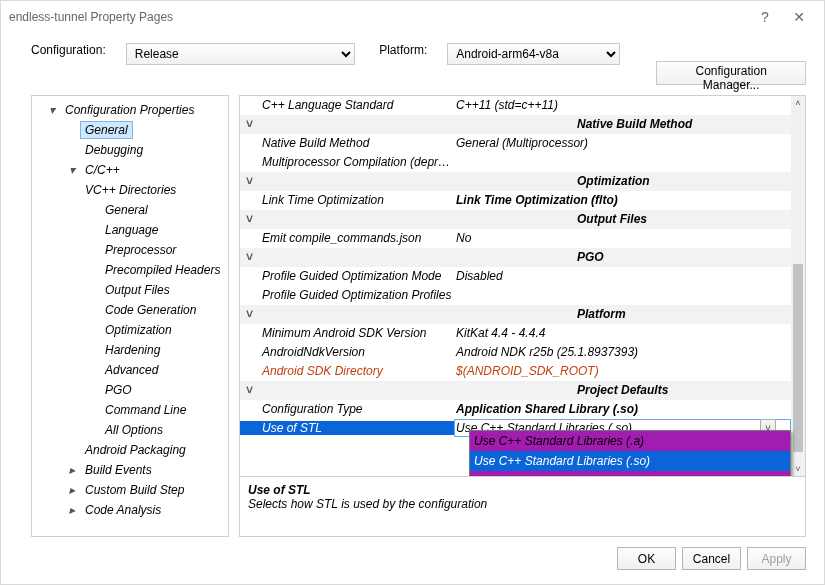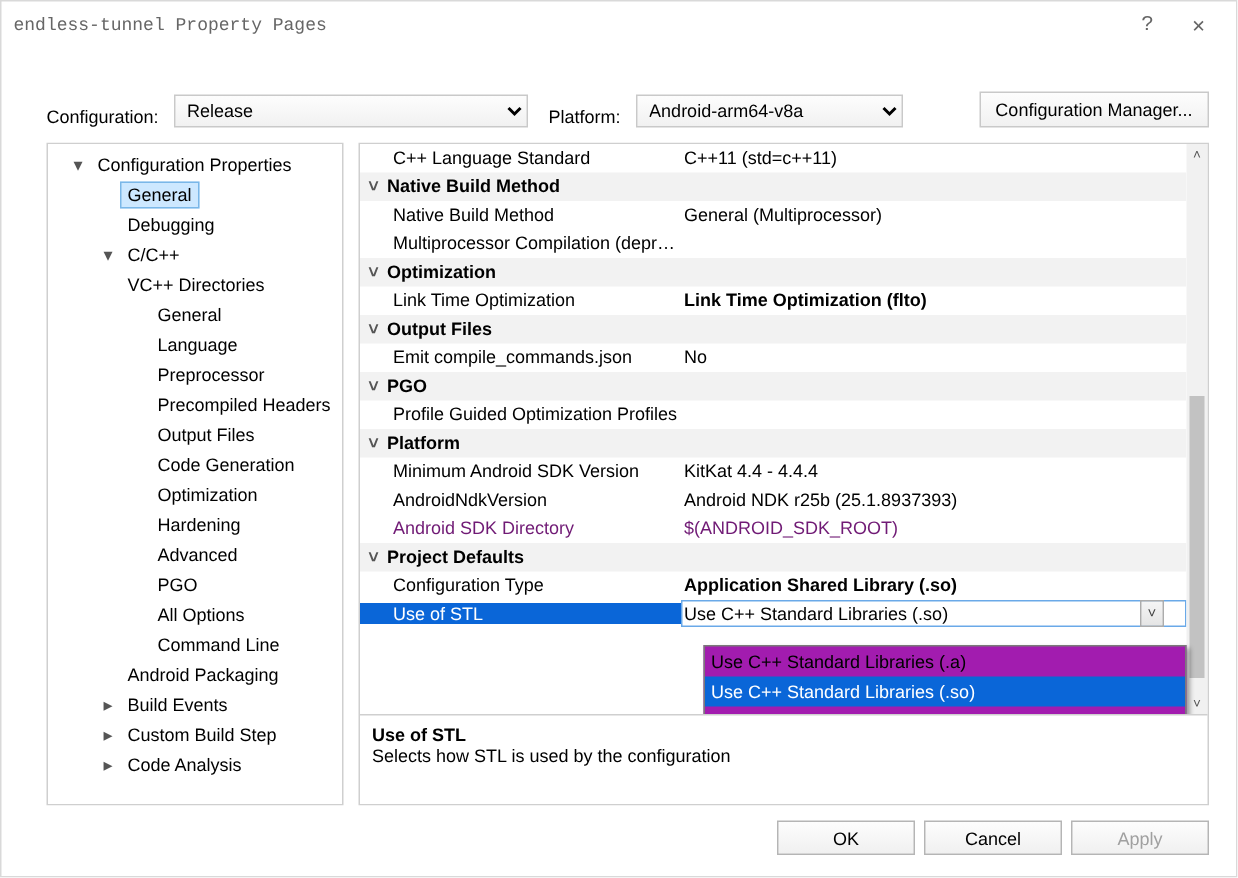--- a/index.html
+++ b/index.html
@@ -23,36 +23,35 @@
     border: 1px solid #d9d9d9;
     box-shadow: 0 4px 16px rgba(0,0,0,.05);
   }
   .titlebar {
     height: 32px;
     display: flex;
     align-items: center;
     padding: 0 8px;
     color: #666;
     font-size: 12px;
-    font-family: Liberation Mono, monospace;
   }
   .titlebar .spacer { flex: 1; }
   .titlebar .sysbtn {
     width: 34px;
     height: 26px;
     display: flex;
     align-items: center;
     justify-content: center;
     color: #666;
     font-size: 14px;
   }
   .toolbar-row {
     display: flex;
-    align-items: flex-end;
-    gap: 8px;
+    align-items: flex-start;
+    gap: 18px;
     padding: 10px 18px 10px 30px;
   }
   .toolbar-row label { margin-right: 2px; }
   select.combo {
     font: inherit;
     border: 1px solid #c9c9c9;
     background: linear-gradient(#fdfdfd,#f1f1f1);
     height: 22px;
     padding: 1px 4px;
   }
@@ -64,20 +63,21 @@
     padding: 2px 10px;
     margin-top: 18px;
   }
   .main {
     display: flex;
     flex: 1;
     padding: 0 18px 0 30px;
     gap: 10px;
     overflow: hidden;
     border-top: none;
+    font-style: italic;
   }
   .tree {
     width: 198px;
     border: 1px solid #cfcfcf;
     overflow: auto;
     padding: 4px 0;
   }
   .tree .node {
     padding: 1px 0;
     white-space: nowrap;
@@ -111,20 +111,21 @@
     position: absolute;
     inset: 0 14px 0 0; 
     overflow: hidden;
   }
   .grid .row {
     display: flex;
     height: 19px;
     align-items: center;
     border-bottom: 1px solid transparent;
     font-size: 12px;
+    justify-content: space-between;
   }
   .grid .row.cat {
     background: #f2f2f2;
     font-weight: bold;
   }
   .grid .row .twisty2 {
     width: 18px;
     text-align: center;
     color: #555;
   }
@@ -138,21 +139,21 @@
   .grid .row.item .name { padding-left: 22px; }
   .grid .row .value {
     flex: 1;
     padding-left: 2px;
     overflow: hidden;
     text-overflow: ellipsis;
     white-space: nowrap;
   }
   .grid .row.bold .value { font-weight: bold; }
   .grid .row.disabled .name,
-  .grid .row.disabled .value { color: #701a75; }
+  .grid .row.disabled .value { color: #c2410c; }
   .grid .row.selected .name {
     background: #0a66d8;
     color: #fff;
     padding-left: 22px;
   }
   .grid .row.selected .value {
     background: #fff;
     border: 1px solid #6aa9e8;
     padding-left: 1px;
     height: 18px;
@@ -228,21 +229,21 @@
   .vscroll .arrow.up { top: 0; }
   .vscroll .arrow.down { bottom: 0; }
   .buttons {
     display: flex;
     justify-content: flex-end;
     gap: 6px;
     padding: 10px 18px 14px 18px;
   }
   button.dlg {
     font: inherit;
-    width: 92px;
+    width: 59px;
     height: 23px;
     border: 1px solid #b5b5b5;
     background: linear-gradient(#fdfdfd,#f0f0f0);
   }
   button.dlg:disabled { color: #a0a0a0; }
 </style>
 </head>
 <body>
 
 <div class="window">
@@ -278,22 +279,22 @@
         <div class="node indent3"><span class="twisty"></span><span class="label">General</span></div>
         <div class="node indent3"><span class="twisty"></span><span class="label">Language</span></div>
         <div class="node indent3"><span class="twisty"></span><span class="label">Preprocessor</span></div>
         <div class="node indent3"><span class="twisty"></span><span class="label">Precompiled Headers</span></div>
         <div class="node indent3"><span class="twisty"></span><span class="label">Output Files</span></div>
         <div class="node indent3"><span class="twisty"></span><span class="label">Code Generation</span></div>
         <div class="node indent3"><span class="twisty"></span><span class="label">Optimization</span></div>
         <div class="node indent3"><span class="twisty"></span><span class="label">Hardening</span></div>
         <div class="node indent3"><span class="twisty"></span><span class="label">Advanced</span></div>
         <div class="node indent3"><span class="twisty"></span><span class="label">PGO</span></div>
+        <div class="node indent3"><span class="twisty"></span><span class="label">Command Line</span></div>
         <div class="node indent3"><span class="twisty"></span><span class="label">All Options</span></div>
-        <div class="node indent3"><span class="twisty"></span><span class="label">Command Line</span></div>
         <div class="node indent2"><span class="twisty"></span><span class="label">Android Packaging</span></div>
         <div class="node indent2"><span class="twisty">▸</span><span class="label">Build Events</span></div>
         <div class="node indent2"><span class="twisty">▸</span><span class="label">Custom Build Step</span></div>
         <div class="node indent2"><span class="twisty">▸</span><span class="label">Code Analysis</span></div>
       </div>
 
     <div class="rightpane">
       <div class="grid">
         <div class="grid-inner" id="grid">
             <div class="row item">
@@ -324,20 +325,24 @@
               <span class="twisty2">˅</span>
               <span class="name" style="padding-left: 0px;">Output Files</span>
             </div>
             <div class="row item">
               <span class="name">Emit compile_commands.json</span>
               <span class="value">No</span>
             </div>
             <div class="row cat">
               <span class="twisty2">˅</span>
               <span class="name" style="padding-left: 0px;">PGO</span>
+            </div>
+            <div class="row item">
+              <span class="name">Profile Guided Optimization Mode</span>
+              <span class="value">Disabled</span>
             </div>
             <div class="row item">
               <span class="name">Profile Guided Optimization Profiles</span>
               <span class="value"></span>
             </div>
             <div class="row cat">
               <span class="twisty2">˅</span>
               <span class="name" style="padding-left: 0px;">Platform</span>
             </div>
             <div class="row item">

